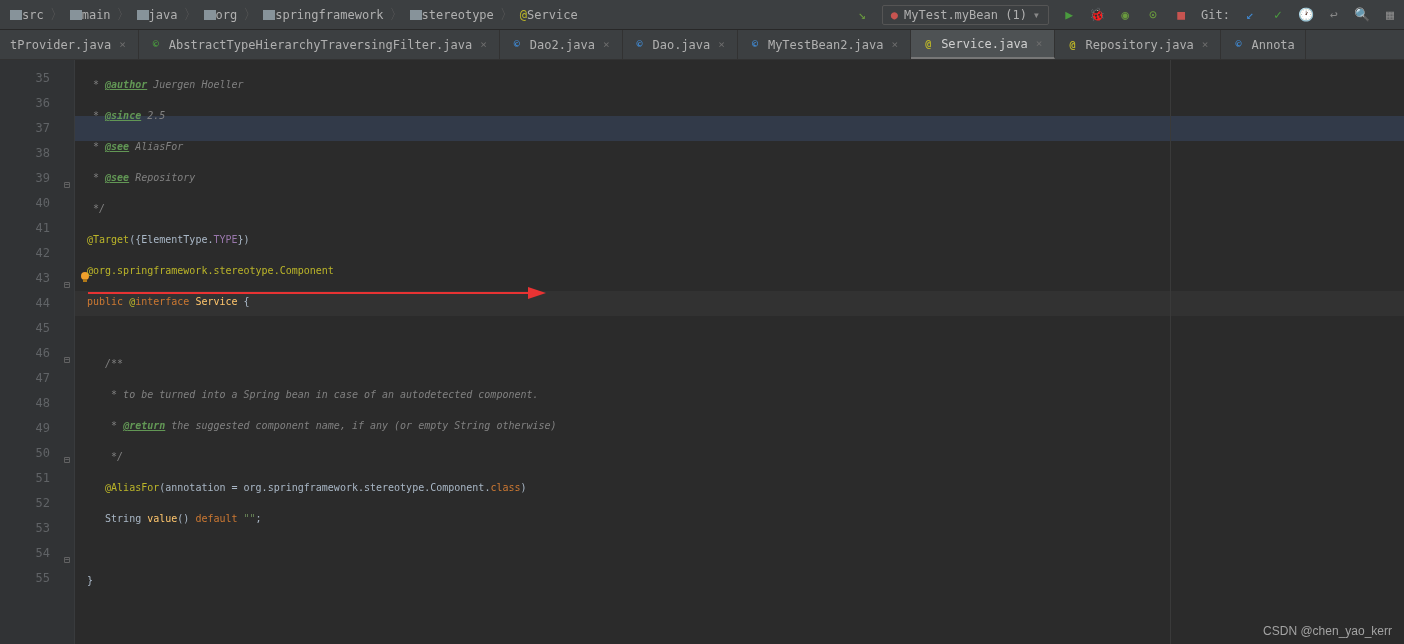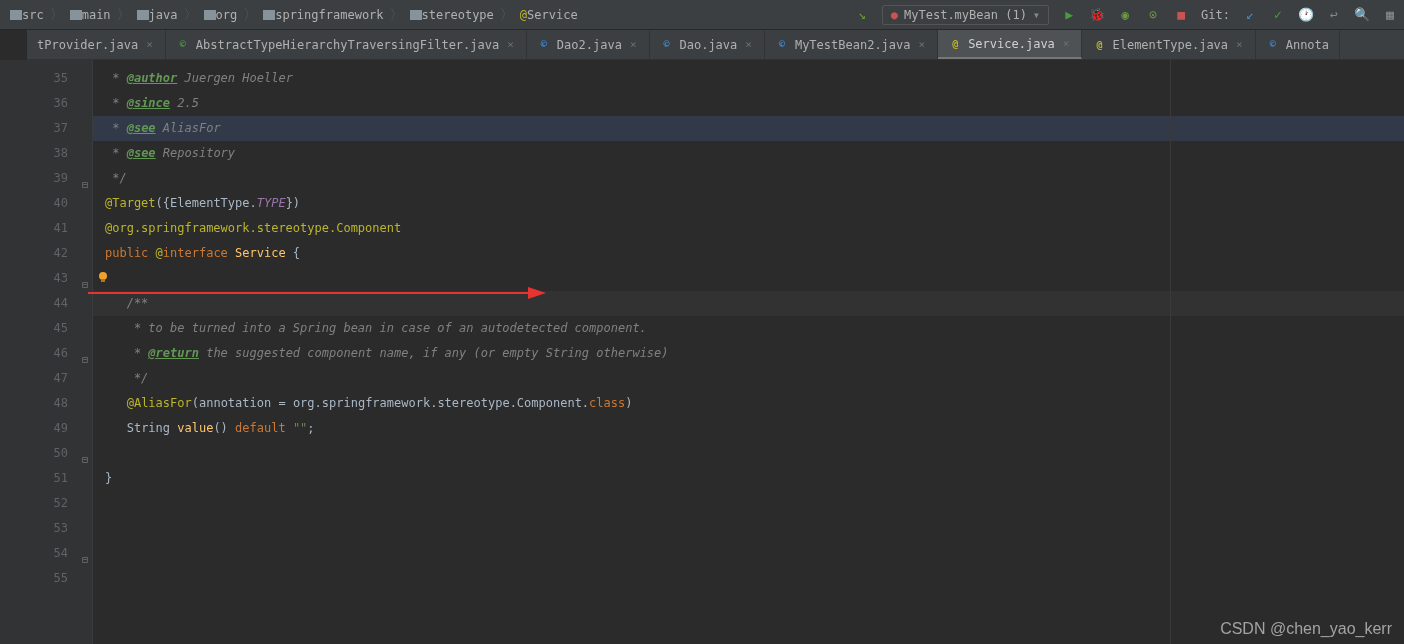--- a/index.html
+++ b/index.html
@@ -70,21 +70,20 @@
       justify-content: center;
       cursor: pointer;
     }
     .tabs-bar {
       height: 30px;
       background: #3c3f41;
       display: flex;
       align-items: stretch;
       border-bottom: 1px solid #323232;
       overflow: hidden;
-      margin-left: 27px;
     }
     .tab {
       display: flex;
       align-items: center;
       gap: 6px;
       padding: 0 10px;
       color: #b0b0b0;
       font-size: 12px;
       cursor: pointer;
       white-space: nowrap;
@@ -107,21 +106,21 @@
       align-items: center;
       justify-content: center;
       font-size: 10px;
       font-weight: bold;
     }
     .editor-area {
       display: flex;
       height: calc(100% - 60px);
     }
     .gutter {
-      width: 93px;
+      width: 75px;
       background: #313335;
       text-align: right;
       padding-top: 6px;
       border-right: 1px solid #393b3d;
     }
     .gutter-line {
       height: 25px;
       line-height: 25px;
       padding-right: 24px;
       color: #606366;
@@ -147,22 +146,23 @@
     .code-area {
       flex: 1;
       padding-top: 6px;
       padding-left: 12px;
       overflow: hidden;
       position: relative;
     }
     .code-line {
       height: 25px;
       line-height: 25px;
-      font-size: 12px;
+      font-size: 10px;
       white-space: pre;
+      margin-top: 6px;
     }
     .line-highlight-see {
       background: #323a49;
       position: absolute;
       left: 0;
       right: 0;
       height: 25px;
       z-index: 0;
     }
     .line-active {
@@ -171,21 +171,21 @@
       left: 0;
       right: 0;
       height: 25px;
       z-index: 0;
     }
     .code-line > * { position: relative; z-index: 1; }
     .c-comment { color: #808080; font-style: italic; }
     .c-tag { color: #629755; font-style: italic; font-weight: bold; text-decoration: underline;}
     .c-annotation { color: #bbb529; }
     .c-keyword { color: #cc7832; }
-    .c-type { color: #9876aa; font-style: italic;}
+    .c-type { color: #9876aa; }
     .c-string { color: #6a8759; }
     .c-ident { color: #a9b7c6; }
     .c-method { color: #ffc66d; }
     .margin-line {
       position: absolute;
       left: 1170px;
       top: 60px;
       bottom: 0;
       width: 1px;
       background: #3a3a3a;
@@ -194,21 +194,21 @@
       position: absolute;
       left: 88px;
       top: 281px;
       z-index: 5;
     }
     .watermark {
       position: absolute;
       right: 12px;
       bottom: 6px;
       color: #b8b8b8;
-      font-size: 16px;
+      font-size: 12px;
       font-family: sans-serif;
       opacity: 0.85;
     }
   </style>
 </head>
 <body>
 
 <div class="toolbar">
   <div class="breadcrumb">
     <span class="breadcrumb-item">
@@ -293,21 +293,21 @@
       <span>MyTestBean2.java</span>
       <span class="tab-close">×</span>
     </div>
   <div class="tab active">
       <span class="tab-icon" style="color:#bbb529;">@</span>
       <span>Service.java</span>
       <span class="tab-close">×</span>
     </div>
   <div class="tab">
       <span class="tab-icon" style="color:#bbb529;">@</span>
-      <span>ElementType.java</span>
+      <span>Repository.java</span>
       <span class="tab-close">×</span>
     </div>
   <div class="tab">
       <span class="tab-icon" style="color:#408ad4;">©</span>
       <span>Annota</span>
     </div>
 </div>
 
 <div class="editor-area">
   <div class="gutter">

